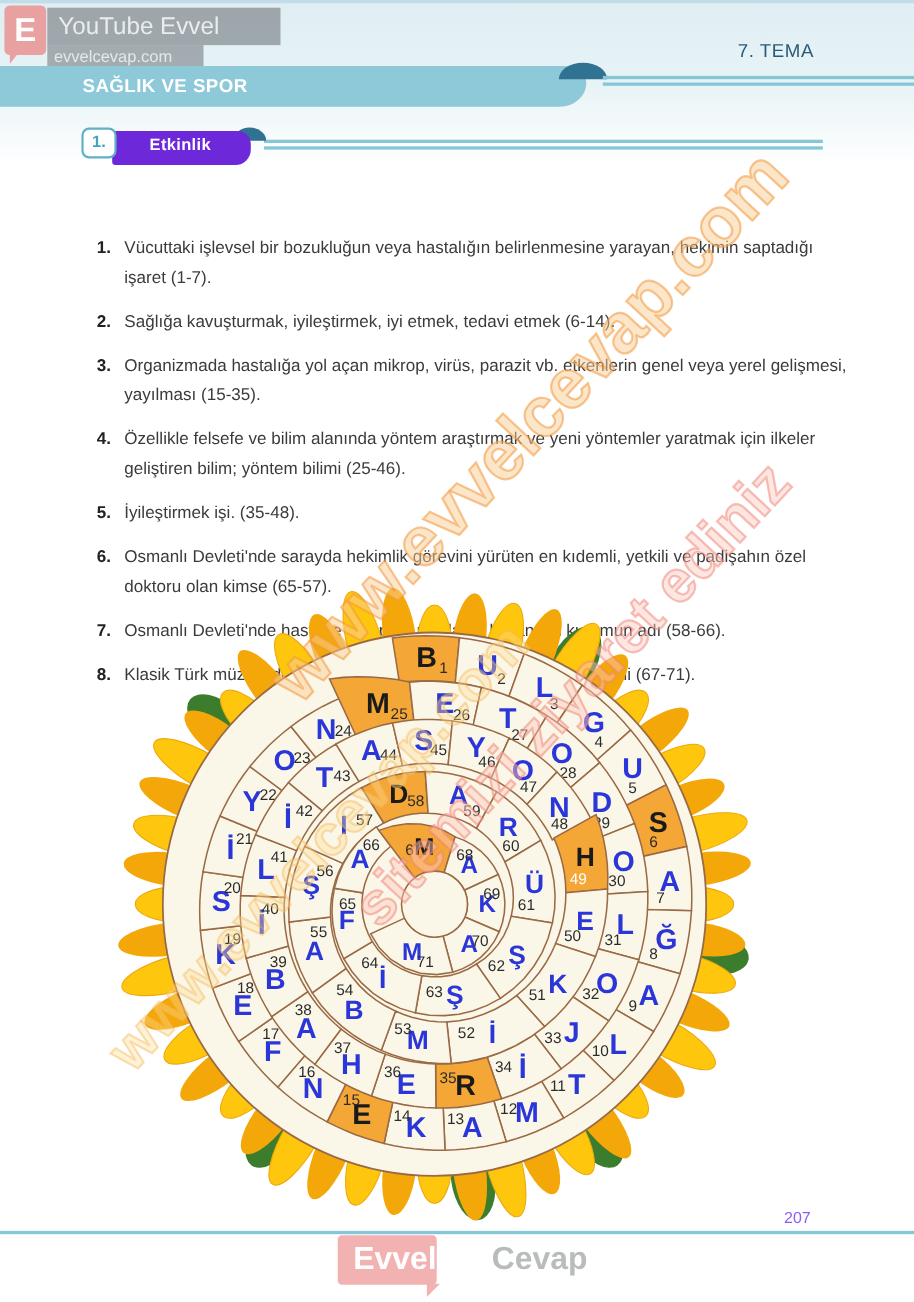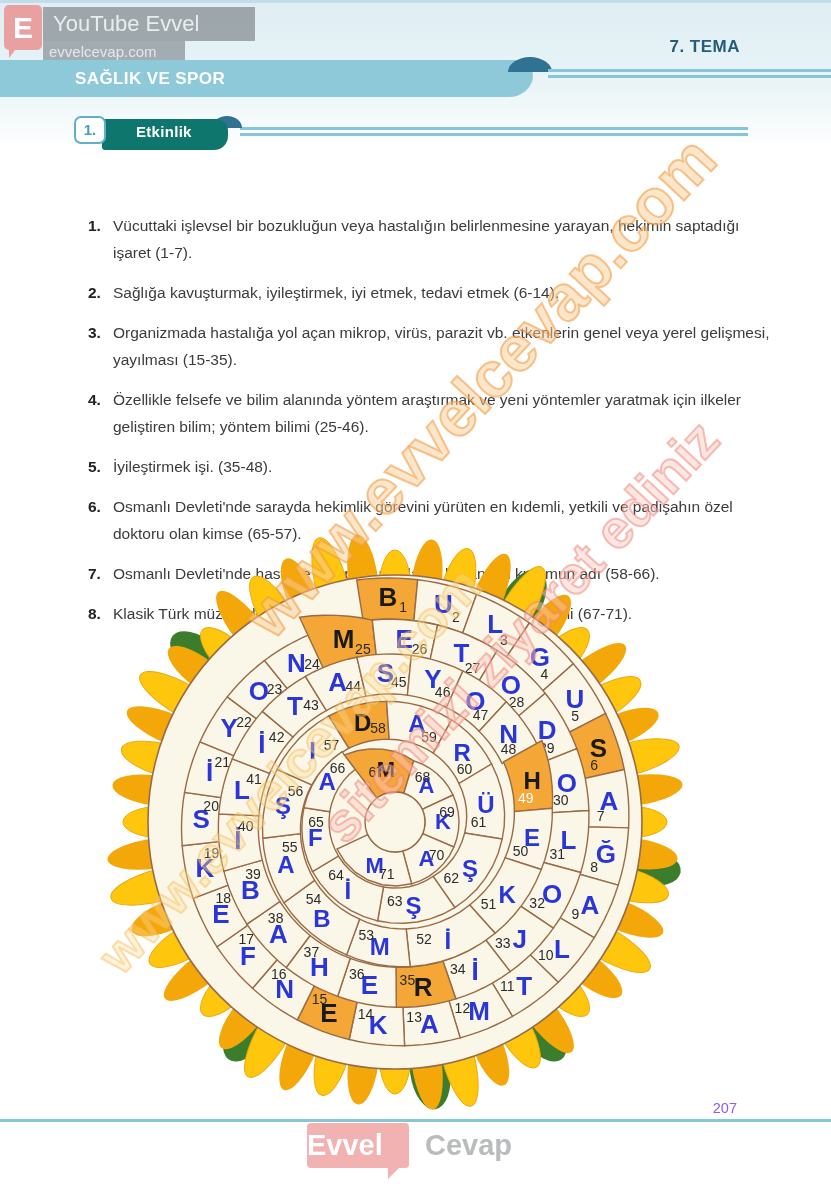--- a/index.html
+++ b/index.html
@@ -16,37 +16,37 @@
                  font-size:30px; text-align:center; line-height:45px; }
   .logo-bubble-tail { position:absolute; left:9px; top:49px; width:0; height:0;
                  border-left:7px solid #e9a0a0; border-right:5px solid transparent;
                  border-bottom:9px solid transparent; }
   .chan-box { position:absolute; left:43px; top:7px; width:212px; height:34px;
               background:rgba(148,156,161,0.88); color:#e9edef; font-size:22px;
               line-height:34px; padding-left:10px; }
   .site-box { position:absolute; left:43px; top:41px; width:142px; height:22px;
               background:rgba(148,156,161,0.82); color:#e3e8ea; font-size:15px;
               line-height:22px; padding-left:6px; }
-  .tema { position:absolute; right:91px; top:37px; font-size:17px; font-weight:bold;
+  .tema { position:absolute; right:91px; top:37px; font-size:17px; font-weight:normal;
           color:#265d76; letter-spacing:0.5px; }
 
   .banner { position:absolute; left:0; top:60px; width:533px; height:37px;
             background:#8ec9d9; border-radius:0 26px 34px 0 / 0 22px 30px 0; }
   .banner-title { position:absolute; left:75px; top:0; height:37px; line-height:37px;
             color:#fff; font-weight:bold; font-size:17px; letter-spacing:0.4px; }
   .banner-fold { position:absolute; left:508px; top:57px; width:44px; height:15px;
             background:#2f7291; border-radius:100% 100% 0 0 / 200% 200% 0 0; }
   .hline { position:absolute; height:2.5px; background:#87c6d7; }
 
   .act-badge { position:absolute; left:74px; top:116px; width:32px; height:28px;
                background:#fff; border:2.5px solid #62b0c8; border-radius:7px;
                color:#47a1bd; font-weight:bold; font-size:15px; text-align:center;
                line-height:23px; z-index:3; }
   .act-tab { position:absolute; left:102px; top:119px; width:126px; height:31px;
-             background:#0f766e; border-radius:3px 12px 14px 3px; z-index:2; }
+             background:#6d28d9; border-radius:3px 12px 14px 3px; z-index:2; }
   .act-label { position:absolute; left:34px; top:0; height:26px; line-height:26px;
              color:#fff; font-weight:bold; font-size:15px; letter-spacing:0.3px; }
   .act-fold { position:absolute; left:212px; top:116px; width:30px; height:12px;
              background:#2f7291; border-radius:100% 100% 0 0 / 200% 200% 0 0; z-index:1; }
 
   
   .intro { position:absolute; left:72px; top:156px; width:696px; font-size:15.5px;
            line-height:25px; color:#3b3b3b; text-indent:22px; }
   .clues { position:absolute; left:88px; top:212px; width:684px; list-style:none; }
   .clue { display:flex; margin-bottom:13px; font-size:15.5px; line-height:27px; color:#3b3b3b; }
@@ -62,27 +62,27 @@
   .wm-orange { left:-20px; top:350px; font-size:64px; transform:rotate(-47deg);
         color:rgba(250,205,150,0.50); -webkit-text-stroke:2px rgba(243,152,61,0.55); }
   .wm-pink { left:20px; top:600px; font-size:54px; transform:rotate(-47deg);
         color:rgba(252,200,190,0.45); -webkit-text-stroke:2px rgba(240,130,115,0.50); }
   .wm-yellow { left:-210px; top:740px; font-size:52px; transform:rotate(-47deg);
         color:rgba(252,220,150,0.38); -webkit-text-stroke:2px rgba(245,180,80,0.42); }
 
   
   .footer-line { position:absolute; left:0; top:1119px; width:831px; height:2.5px; background:#86c6d6; }
   .page-num { position:absolute; right:94px; top:1100px; font-size:14.5px; color:#8b5cf6; }
-  .flogo-box { position:absolute; left:307px; top:1123px; width:102px; height:45px;
+  .flogo-box { position:absolute; left:307px; top:1123px; width:90px; height:45px;
                background:#f2b2b2; border-radius:4px; color:#fff; font-weight:bold;
-               font-size:29px; text-align:left; line-height:45px; }
+               font-size:29px; text-align:right; line-height:45px; }
   .flogo-tail { position:absolute; left:388px; top:1167px; width:0; height:0;
                border-left:12px solid #f2b2b2; border-right:6px solid transparent;
                border-bottom:12px solid transparent; }
-  .flogo-gray { position:absolute; left:425px; top:1123px; height:45px; line-height:45px;
+  .flogo-gray { position:absolute; left:447px; top:1123px; height:45px; line-height:45px;
                color:#b9bcbd; font-weight:bold; font-size:29px; }
 </style>
 </head>
 <body>
 
 <div class="page">
 
   <div class="top-bg"></div>
   <div class="top-strip"></div>
 

